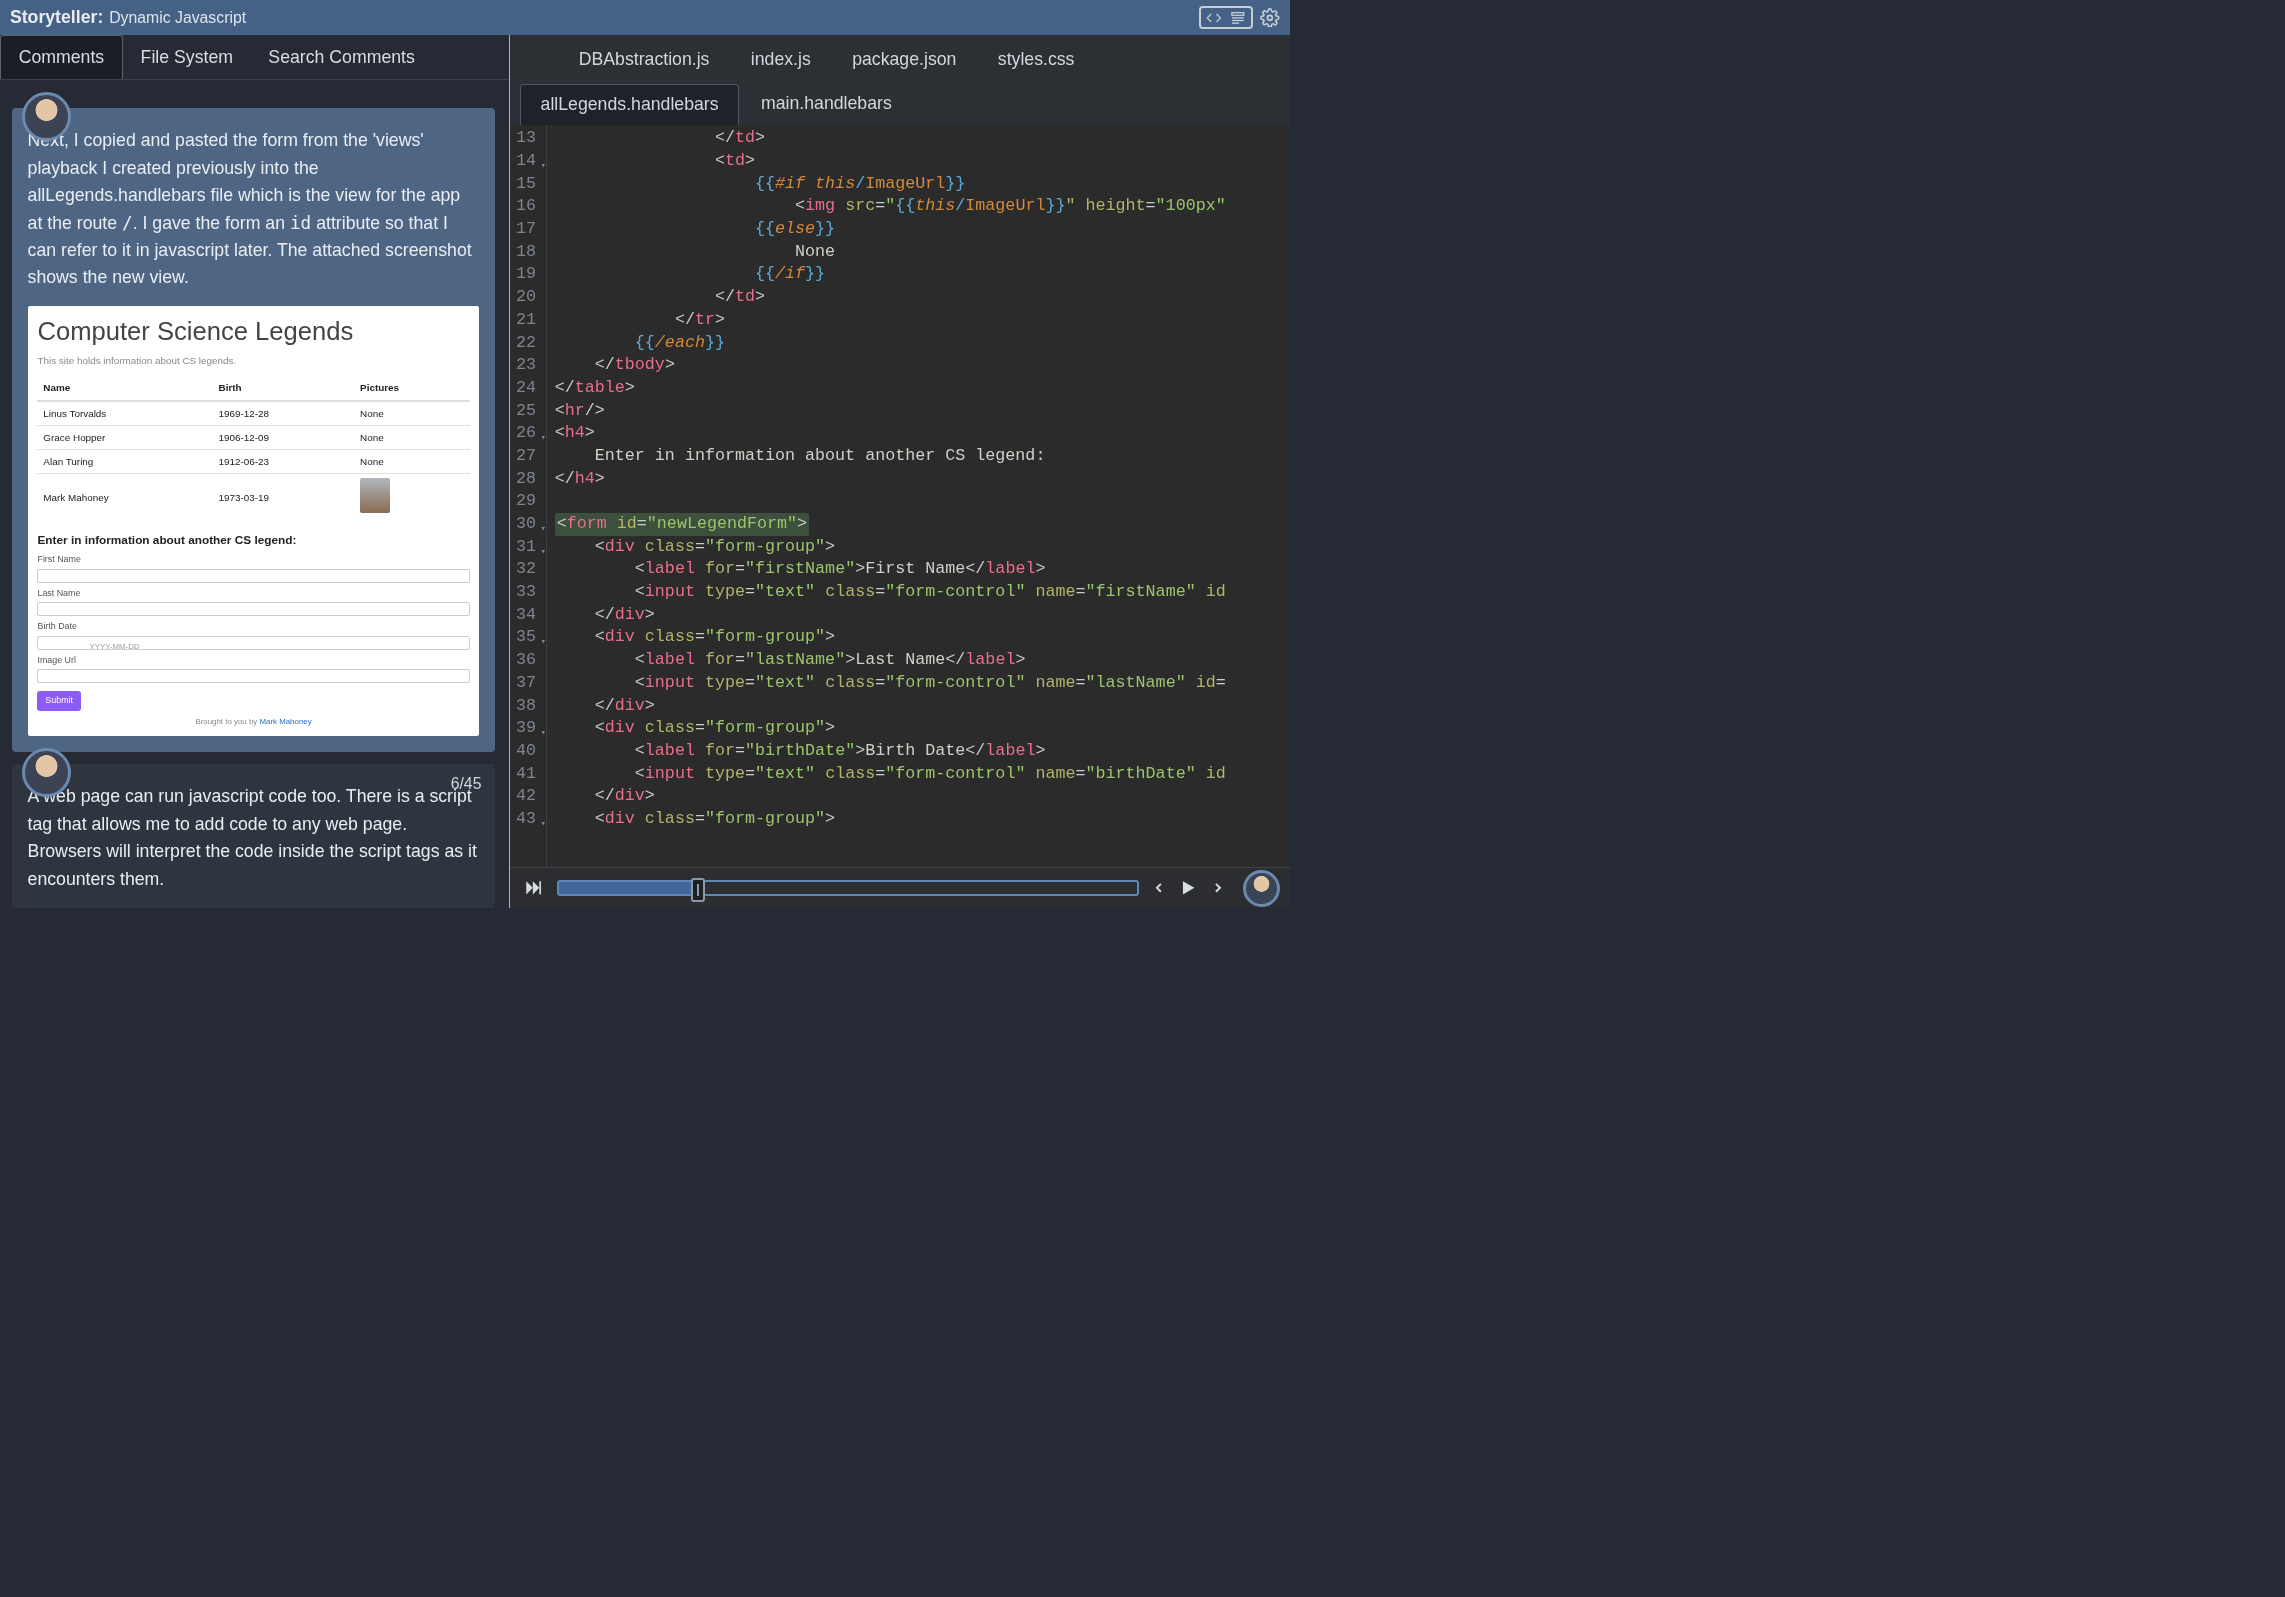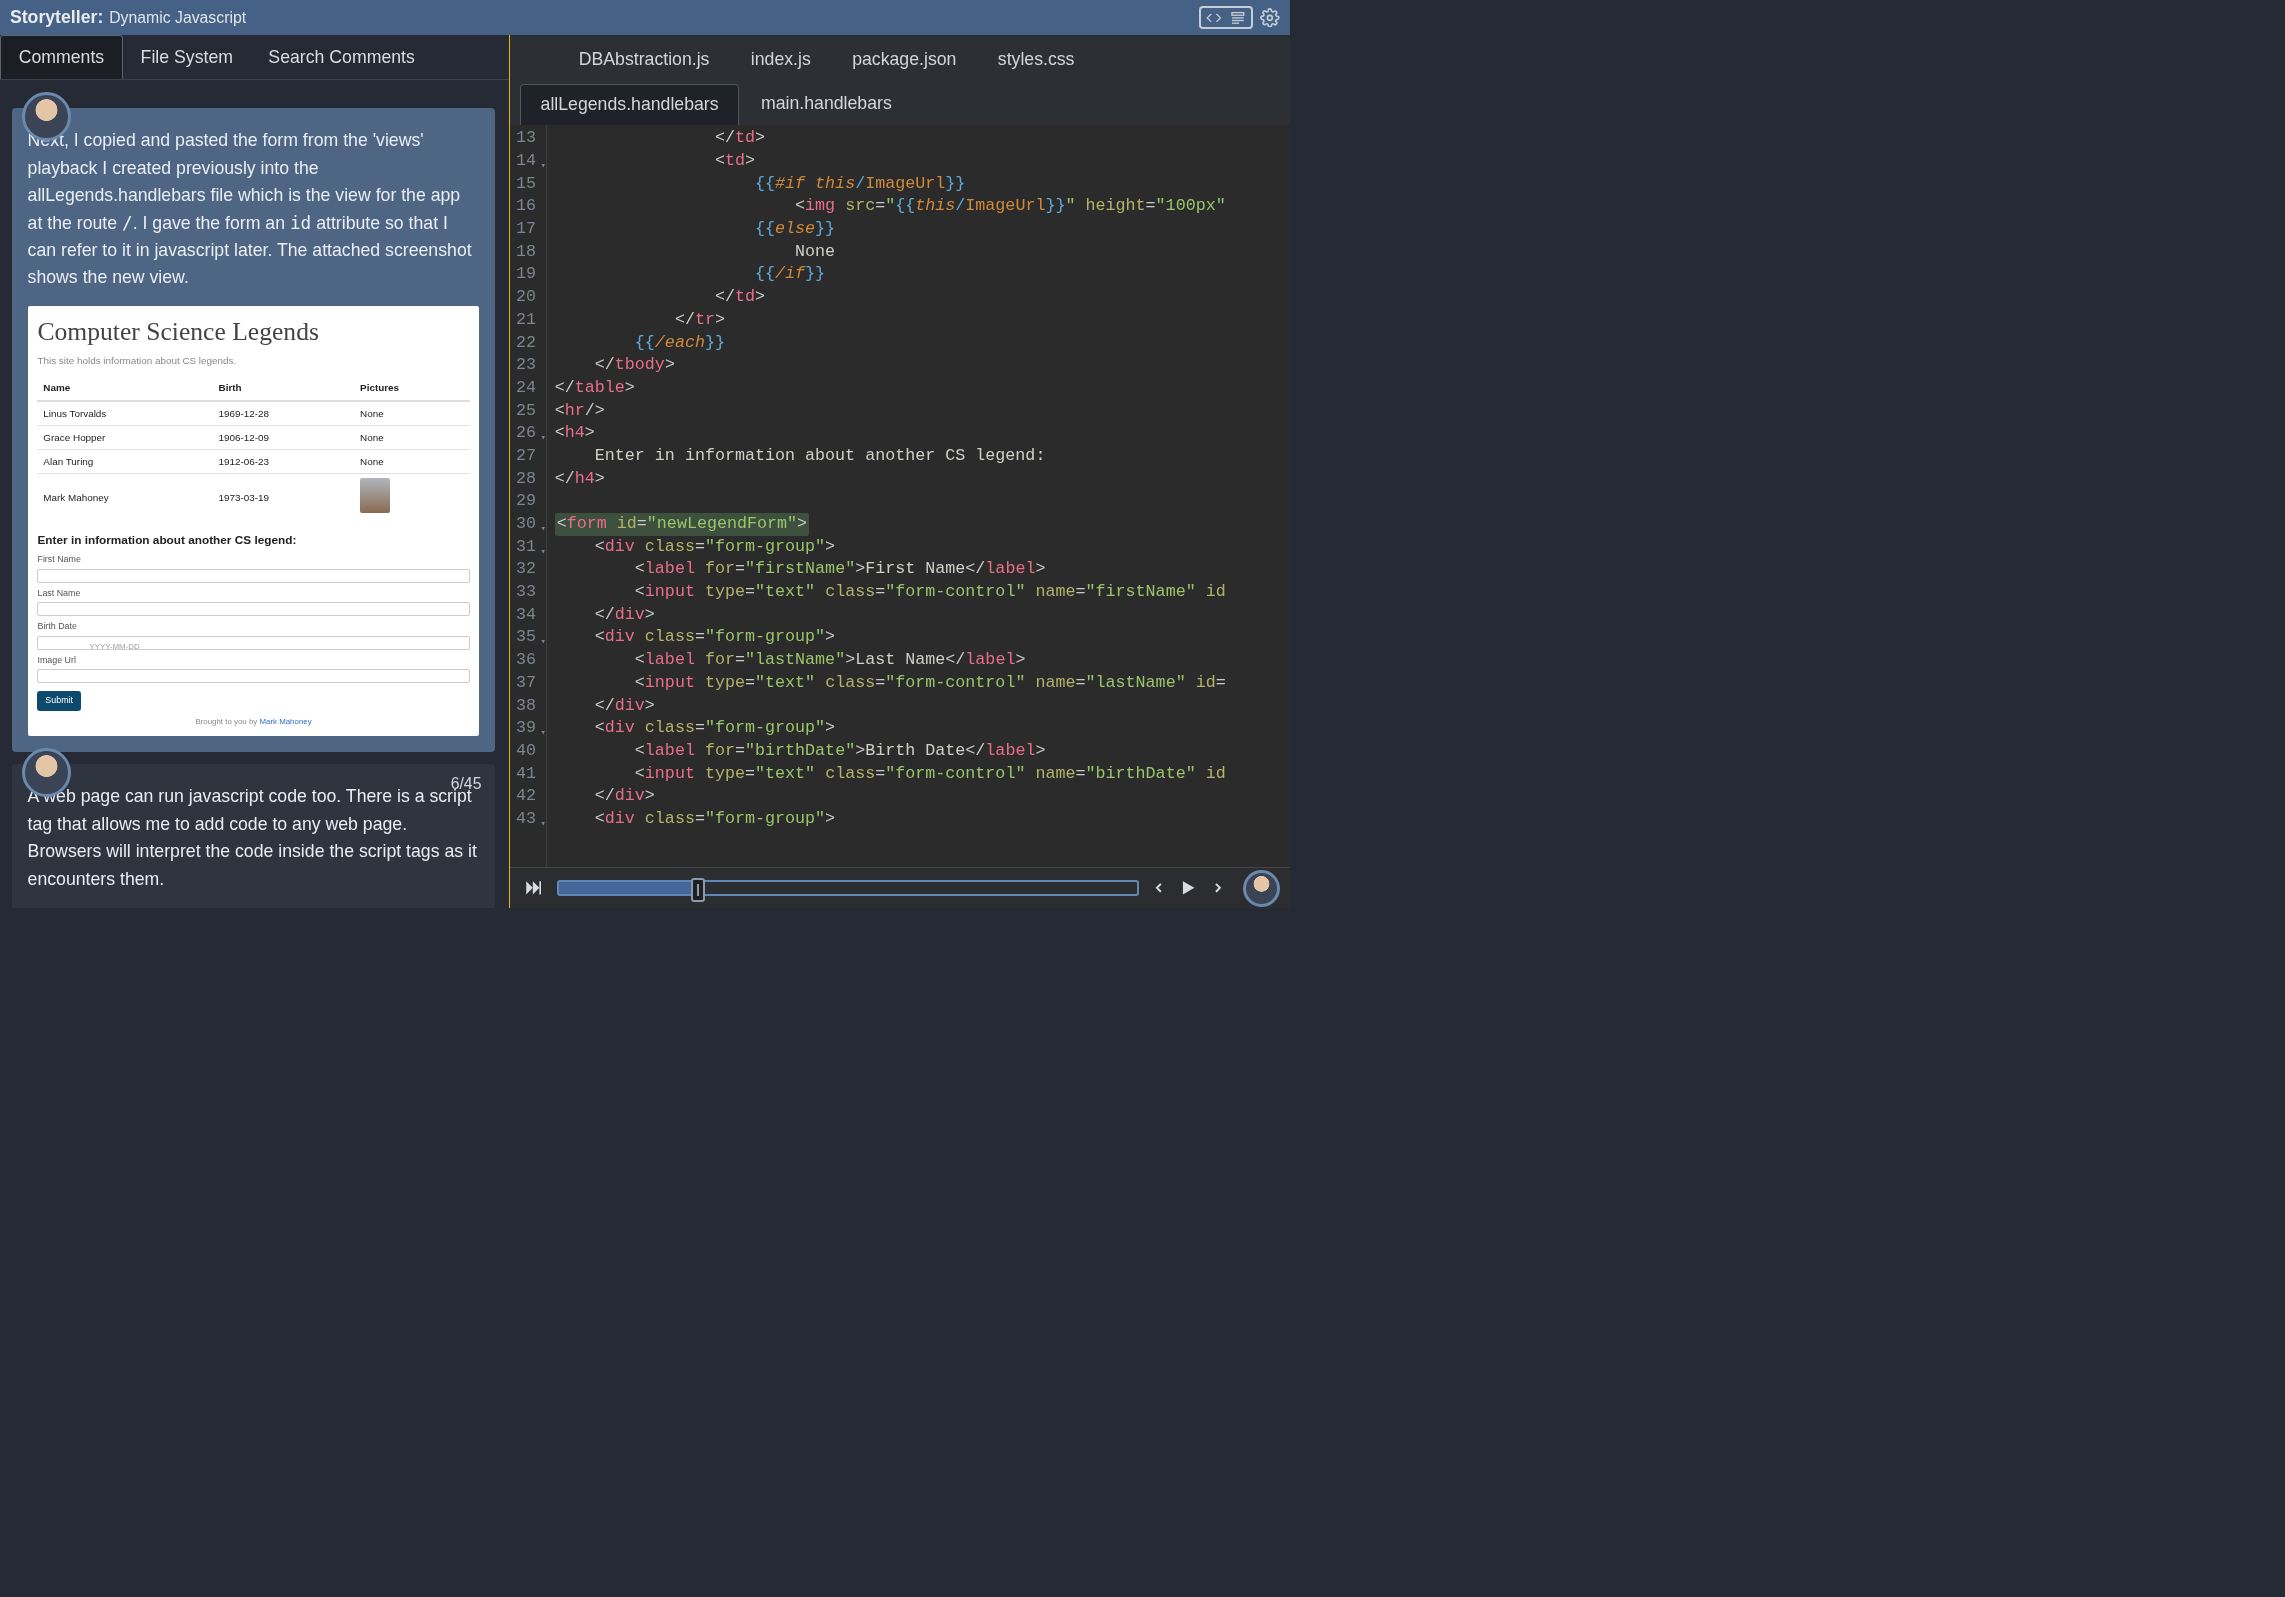--- a/index.html
+++ b/index.html
@@ -109,31 +109,31 @@
   }
   
   .embed {
     background: #ffffff;
     color: #222;
     margin-top: 13.8px;
     border-radius: 2px;
     padding: 5.9px 9.9px 7.9px 9.9px;
     font-size: 10.8px;
   }
-  .embed h1 { font-weight: 300; font-size: 25.6px; color: #444; margin-bottom: 2px; font-family: Liberation Serif, serif;}
+  .embed h1 { font-weight: 300; font-size: 25.6px; color: #444; margin-bottom: 2px; font-family: Liberation Sans, sans-serif;}
   .embed .sub { color: #888; font-size: 9.9px; margin-bottom: 7.9px;}
   .embed table { width: 100%; border-collapse: collapse; font-size: 9.9px;}
   .embed th, .embed td { text-align: left; padding: 3.9px 5.9px; border-top: 1px solid #e2e2e2;}
   .embed th { font-weight:600; border-top:none; border-bottom:2px solid #ddd;}
   .embed .photo { width:29.6px; height:35px; background: linear-gradient(#b0b6bd,#8a6b52); display:inline-block; border-radius:2px;}
   .embed h4 { font-size:11.8px; font-weight:600; margin:9.9px 0 3.9px 0;}
   .embed label { display:block; font-size:8.9px; color:#555; margin-top:3.9px;}
   .embed .inp { width:100%; height:13.8px; border:1px solid #ccc; border-radius:2px; margin-top:2px;}
   .embed .ph { color:#9aa0a6; font-size:7.9px; padding-left:3px; line-height:13.8px;margin-left:48px;}
-  .embed .btn { background:#0c4a6e; color:#fff; font-size:8.9px; padding:3px 7.9px; border-radius:3px; display:inline-block; margin-top:7.9px;}
+  .embed .btn { background:#8b5cf6; color:#fff; font-size:8.9px; padding:3px 7.9px; border-radius:3px; display:inline-block; margin-top:7.9px;}
   .embed .foot { text-align:center; color:#888; font-size:7.9px; margin-top:5px;}
   .embed .foot a{ color:#2a6dc9;}
   
   .file-tabs-row { display:flex; padding: 3.9px 3.9px 0 9.9px; gap: 2px; flex-wrap: wrap; }
   .file-tab {
     padding: 9.9px 19.7px;
     font-size: 17.7px;
     color: #d3d7dd;
     cursor: pointer;
     border-radius: 3.9px 3.9px 0 0;

